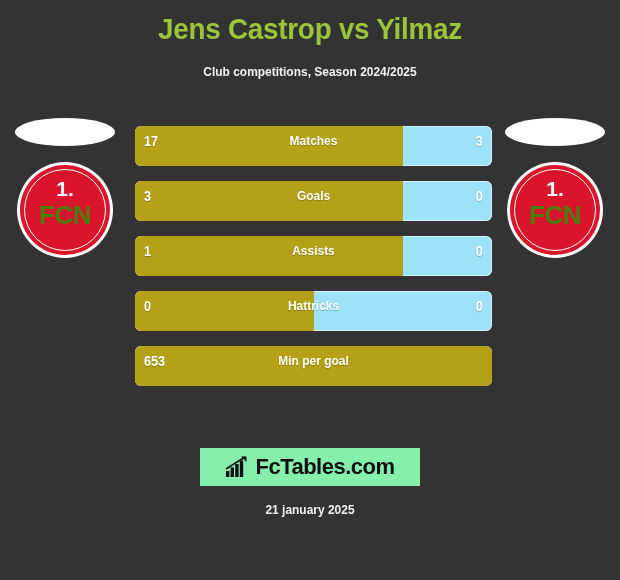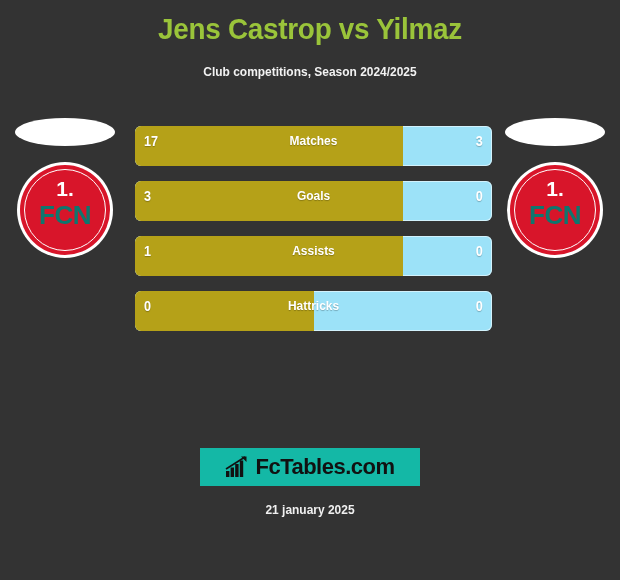--- a/index.html
+++ b/index.html
@@ -107,21 +107,21 @@
     line-height: 1;
   }
   .badge-crest .crest-main {
     position: absolute;
     top: 40px;
     left: 0;
     width: 96px;
     text-align: center;
     font-size: 26px;
     font-weight: bold;
-    color: #0f766e;
+    color: #4d7c0f;
     letter-spacing: -0.5px;
     line-height: 1;
   }
 
   
   .bars {
     position: absolute;
     top: 126px;
     left: 135px;
     width: 357px;
@@ -182,21 +182,21 @@
     z-index: 3;
   }
 
   
   .fctables {
     position: absolute;
     top: 448px;
     left: 200px;
     width: 220px;
     height: 38px;
-    background: #14b8a6;
+    background: #86efac;
     display: flex;
     align-items: center;
     justify-content: center;
     gap: 6px;
   }
   .fct-icon {
     display: block;
     width: 24px;
     height: 22px;
   }
@@ -274,20 +274,26 @@
 
     <div class="bar-row">
       <div class="bar-fill" style="width: 50%;"></div>
       <div class="bar-left-val">0</div>
       <div class="bar-label">Hattricks</div>
       <div class="bar-right-val">0</div>
     </div>
 
 
 
+    <div class="bar-row">
+      <div class="bar-fill" style="width: 100%;"></div>
+      <div class="bar-left-val">653</div>
+      <div class="bar-label">Min per goal</div>
+
+    </div>
 
   </div>
 
   <div class="fctables">
     <svg class="fct-icon" viewBox="0 0 24 22">
       <rect x="1" y="15" width="3.4" height="6" fill="#111111"></rect>
       <rect x="5.6" y="11.5" width="3.4" height="9.5" fill="#111111"></rect>
       <rect x="10.2" y="8" width="3.4" height="13" fill="#111111"></rect>
       <rect x="14.8" y="4.5" width="3.4" height="16.5" fill="#111111"></rect>
       <path d="M1 13 L20 1" stroke="#111111" stroke-width="1.6" fill="none"></path>

